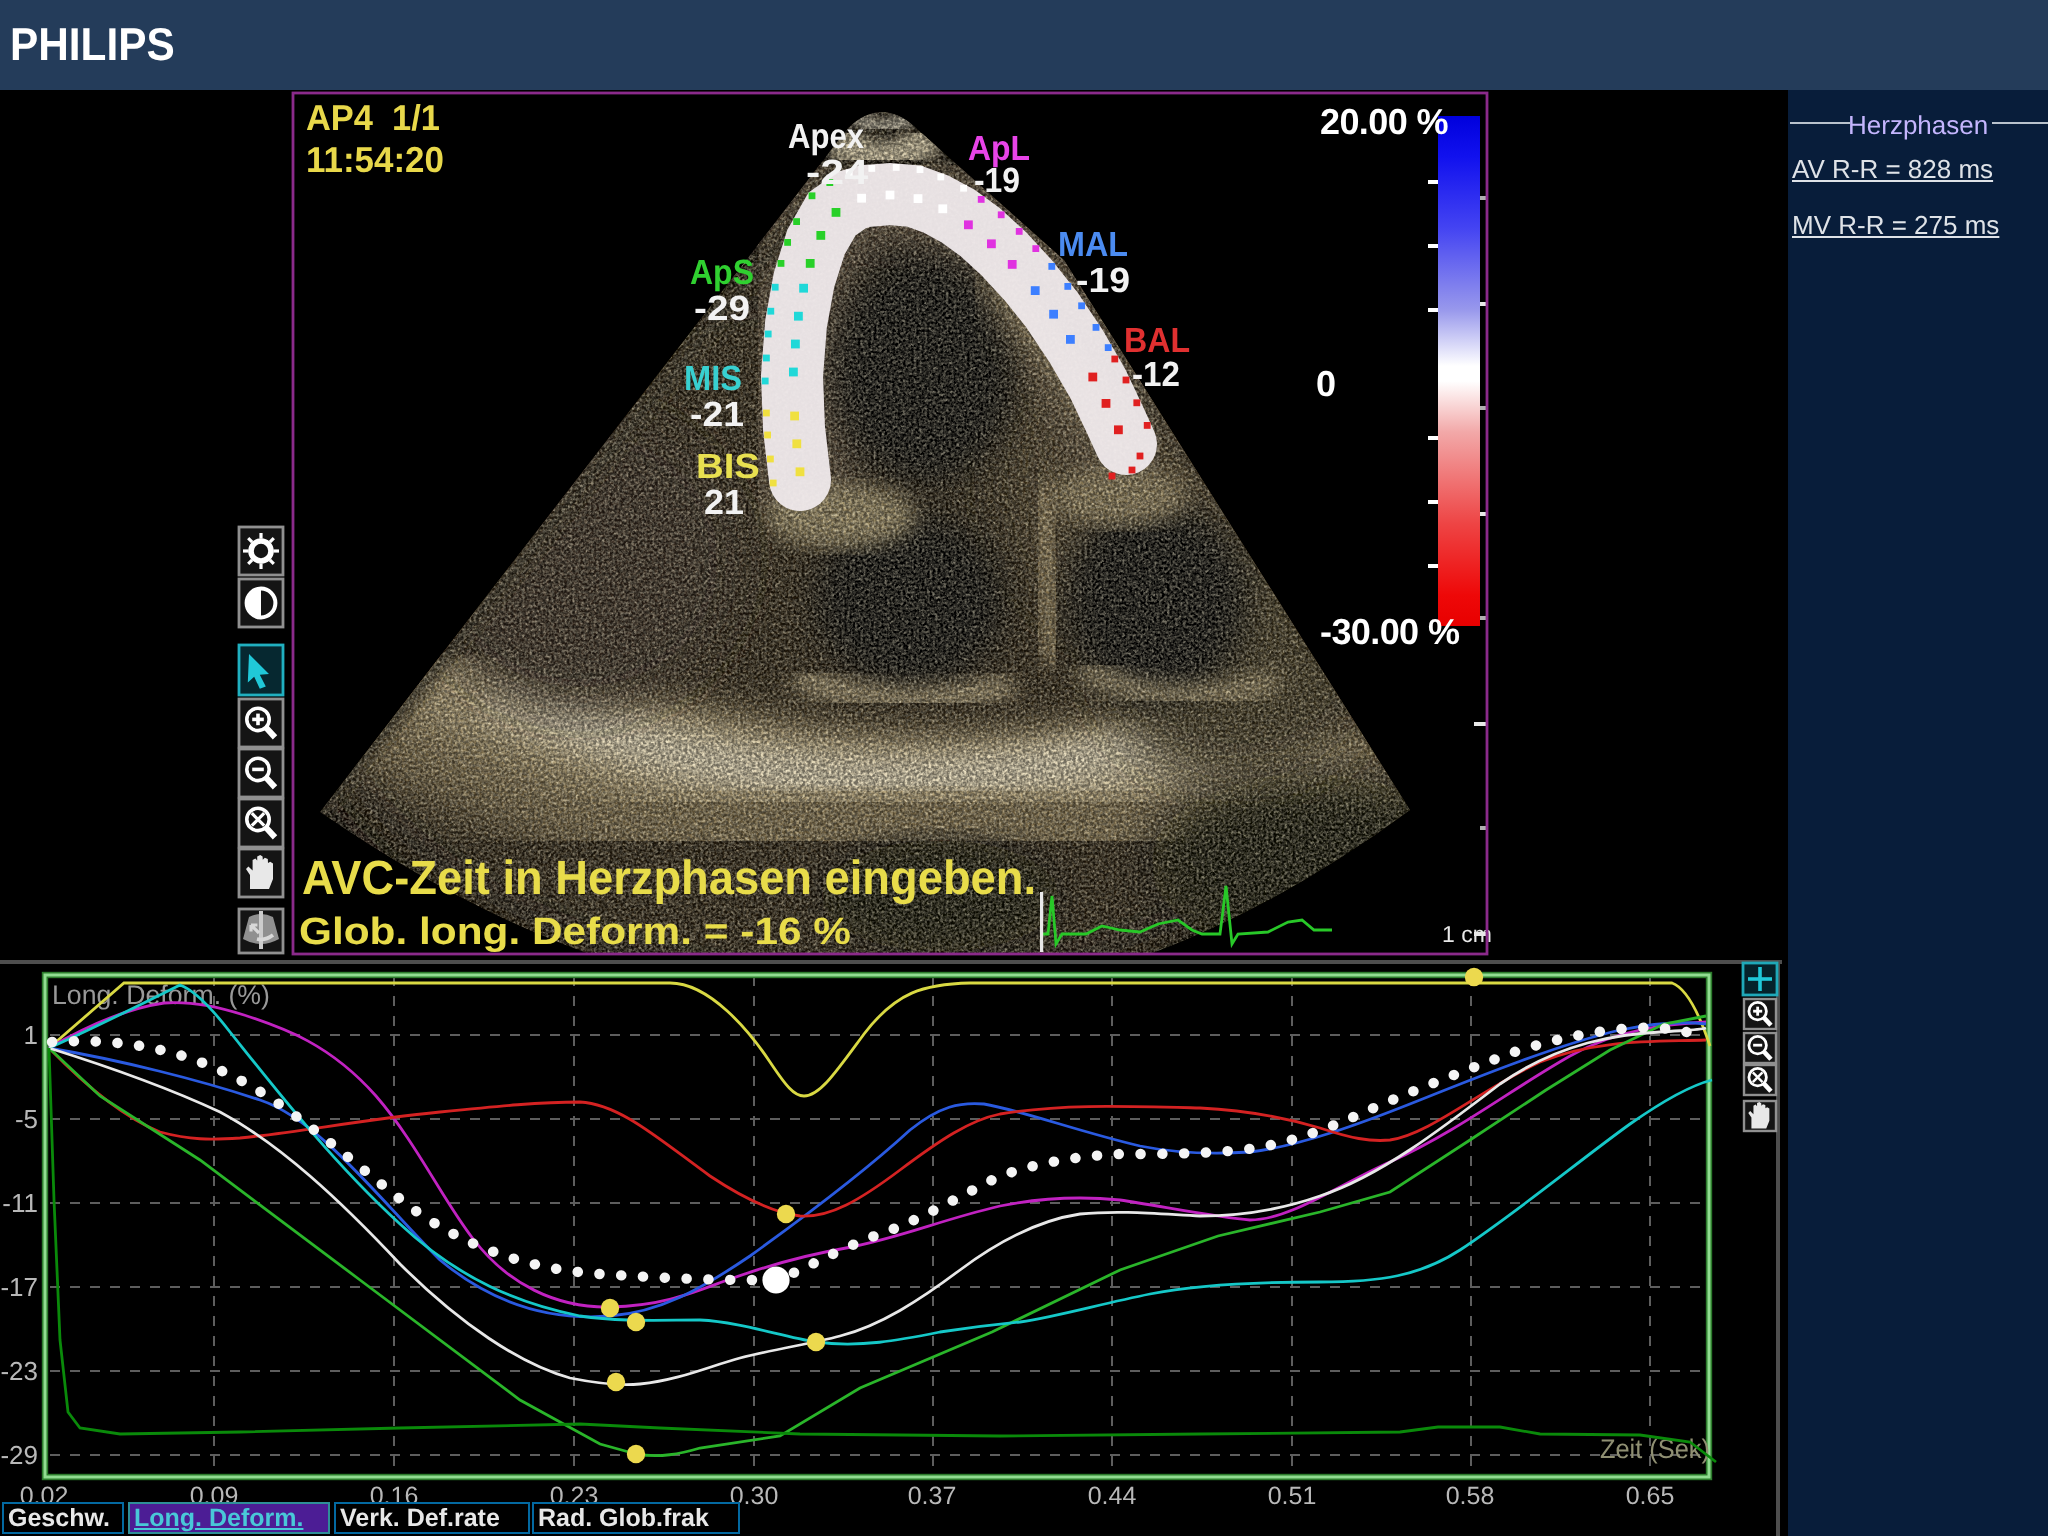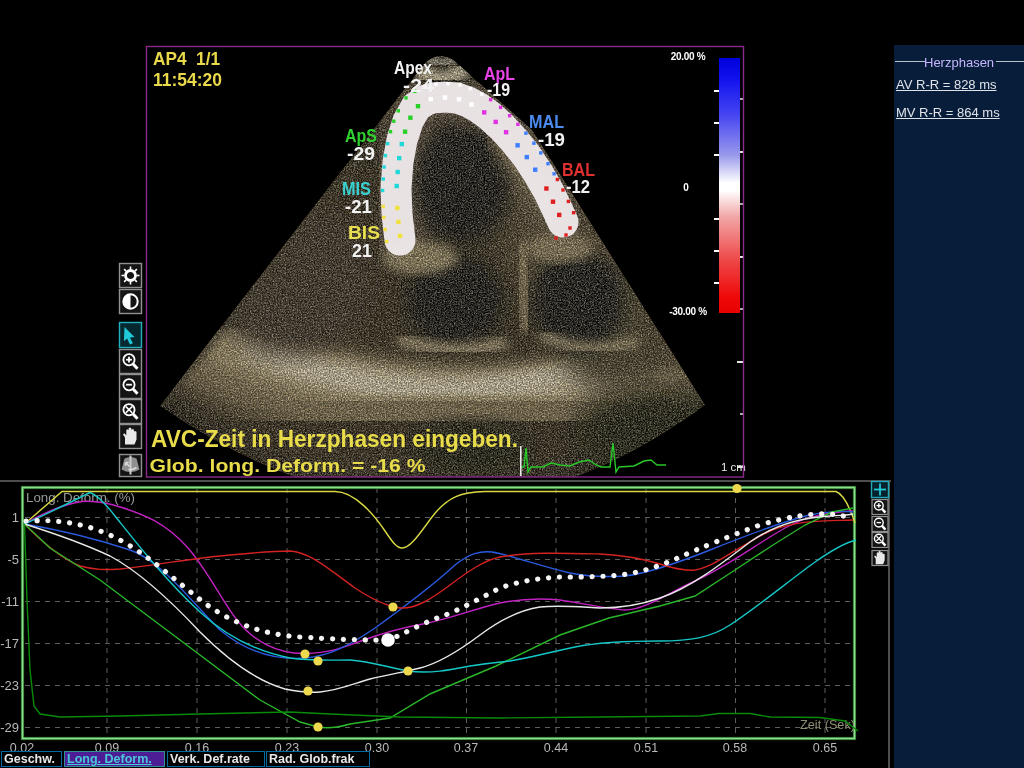--- a/index.html
+++ b/index.html
@@ -4,32 +4,35 @@
 html,body{margin:0;padding:0;width:1024px;height:768px;background:#000;overflow:hidden;font-family:"Liberation Sans",sans-serif;}
 #root{position:absolute;left:0;top:0;width:1024px;height:768px;background:#000;}
 .topbar{position:absolute;left:0;top:0;width:1024px;height:45px;background:#243c5a;}
 .philips{position:absolute;left:5px;top:9px;color:#fff;font-size:23px;font-weight:bold;transform:scaleX(0.92);transform-origin:left center;}
 .rightpanel{position:absolute;left:894px;top:45px;width:130px;height:723px;background:#081d3a;}
 .hpline{position:absolute;top:61px;height:1px;background:#b9c2cc;z-index:3;}
 .hptitle{position:absolute;left:924px;top:55px;color:#c4b5fd;font-size:13px;z-index:3;}
 .rlink{position:absolute;left:896px;color:#dfe3e8;font-size:13px;text-decoration:underline;z-index:3;}
 .cbar{position:absolute;z-index:5;left:719px;top:58px;width:21px;height:255px;background:linear-gradient(#0000dd 0%,#1111ee 8%,#4444f2 22%,#9898ec 38%,#ffffff 49%,#ffffff 52%,#f2a8a8 62%,#ee4444 80%,#ee0808 94%,#e80000 100%);}
 .cbtick{position:absolute;z-index:6;width:5px;height:2px;background:#fff;left:714px;}
-.cblab{position:absolute;z-index:6;color:#fff;font-size:10px;font-weight:bold;text-align:center;width:56px;letter-spacing:-0.3px;white-space:nowrap;}
+.cblab{position:absolute;z-index:6;color:#fff;font-size:18px;font-weight:bold;text-align:left;width:56px;letter-spacing:-0.3px;white-space:nowrap;}
 .tab{position:absolute;top:751px;height:14px;background:#000;border:1px solid #0369a1;color:#e8e8e8;font-size:12.5px;font-weight:bold;line-height:14px;padding:0 2px;white-space:nowrap;z-index:4;}
 </style></head>
 <body>
 <div id="root">
+<div class="topbar">
+      <div class="philips">PHILIPS</div>
+    </div>
 <div class="rightpanel"></div>
 <div class="cbar"></div>
 <div class="hpline" style="left:895px;width:30px"></div>
 <div class="hpline" style="left:996px;width:28px"></div>
 <div class="hptitle">Herzphasen</div>
 <div class="rlink" style="top:77px">AV R-R = 828 ms</div>
-<div class="rlink" style="top:105px">MV R-R = 864 ms</div>
+<div class="rlink" style="top:105px">MV R-R = 275 ms</div>
 <svg id="main" width="1024" height="768" viewBox="0 0 1024 768" style="position:absolute;left:0;top:0">
 <defs>
 <clipPath id="imgclip">
           <rect x="147" y="47" width="596" height="430"></rect>
         </clipPath>
 <clipPath id="fanclip">
           <path d="M424,64 Q441,48 458,64 L532,130 L705,405 Q441,600 160,406 Z"></path>
         </clipPath>
 <filter id="blur12">
           <feGaussianBlur stdDeviation="12"></feGaussianBlur>

